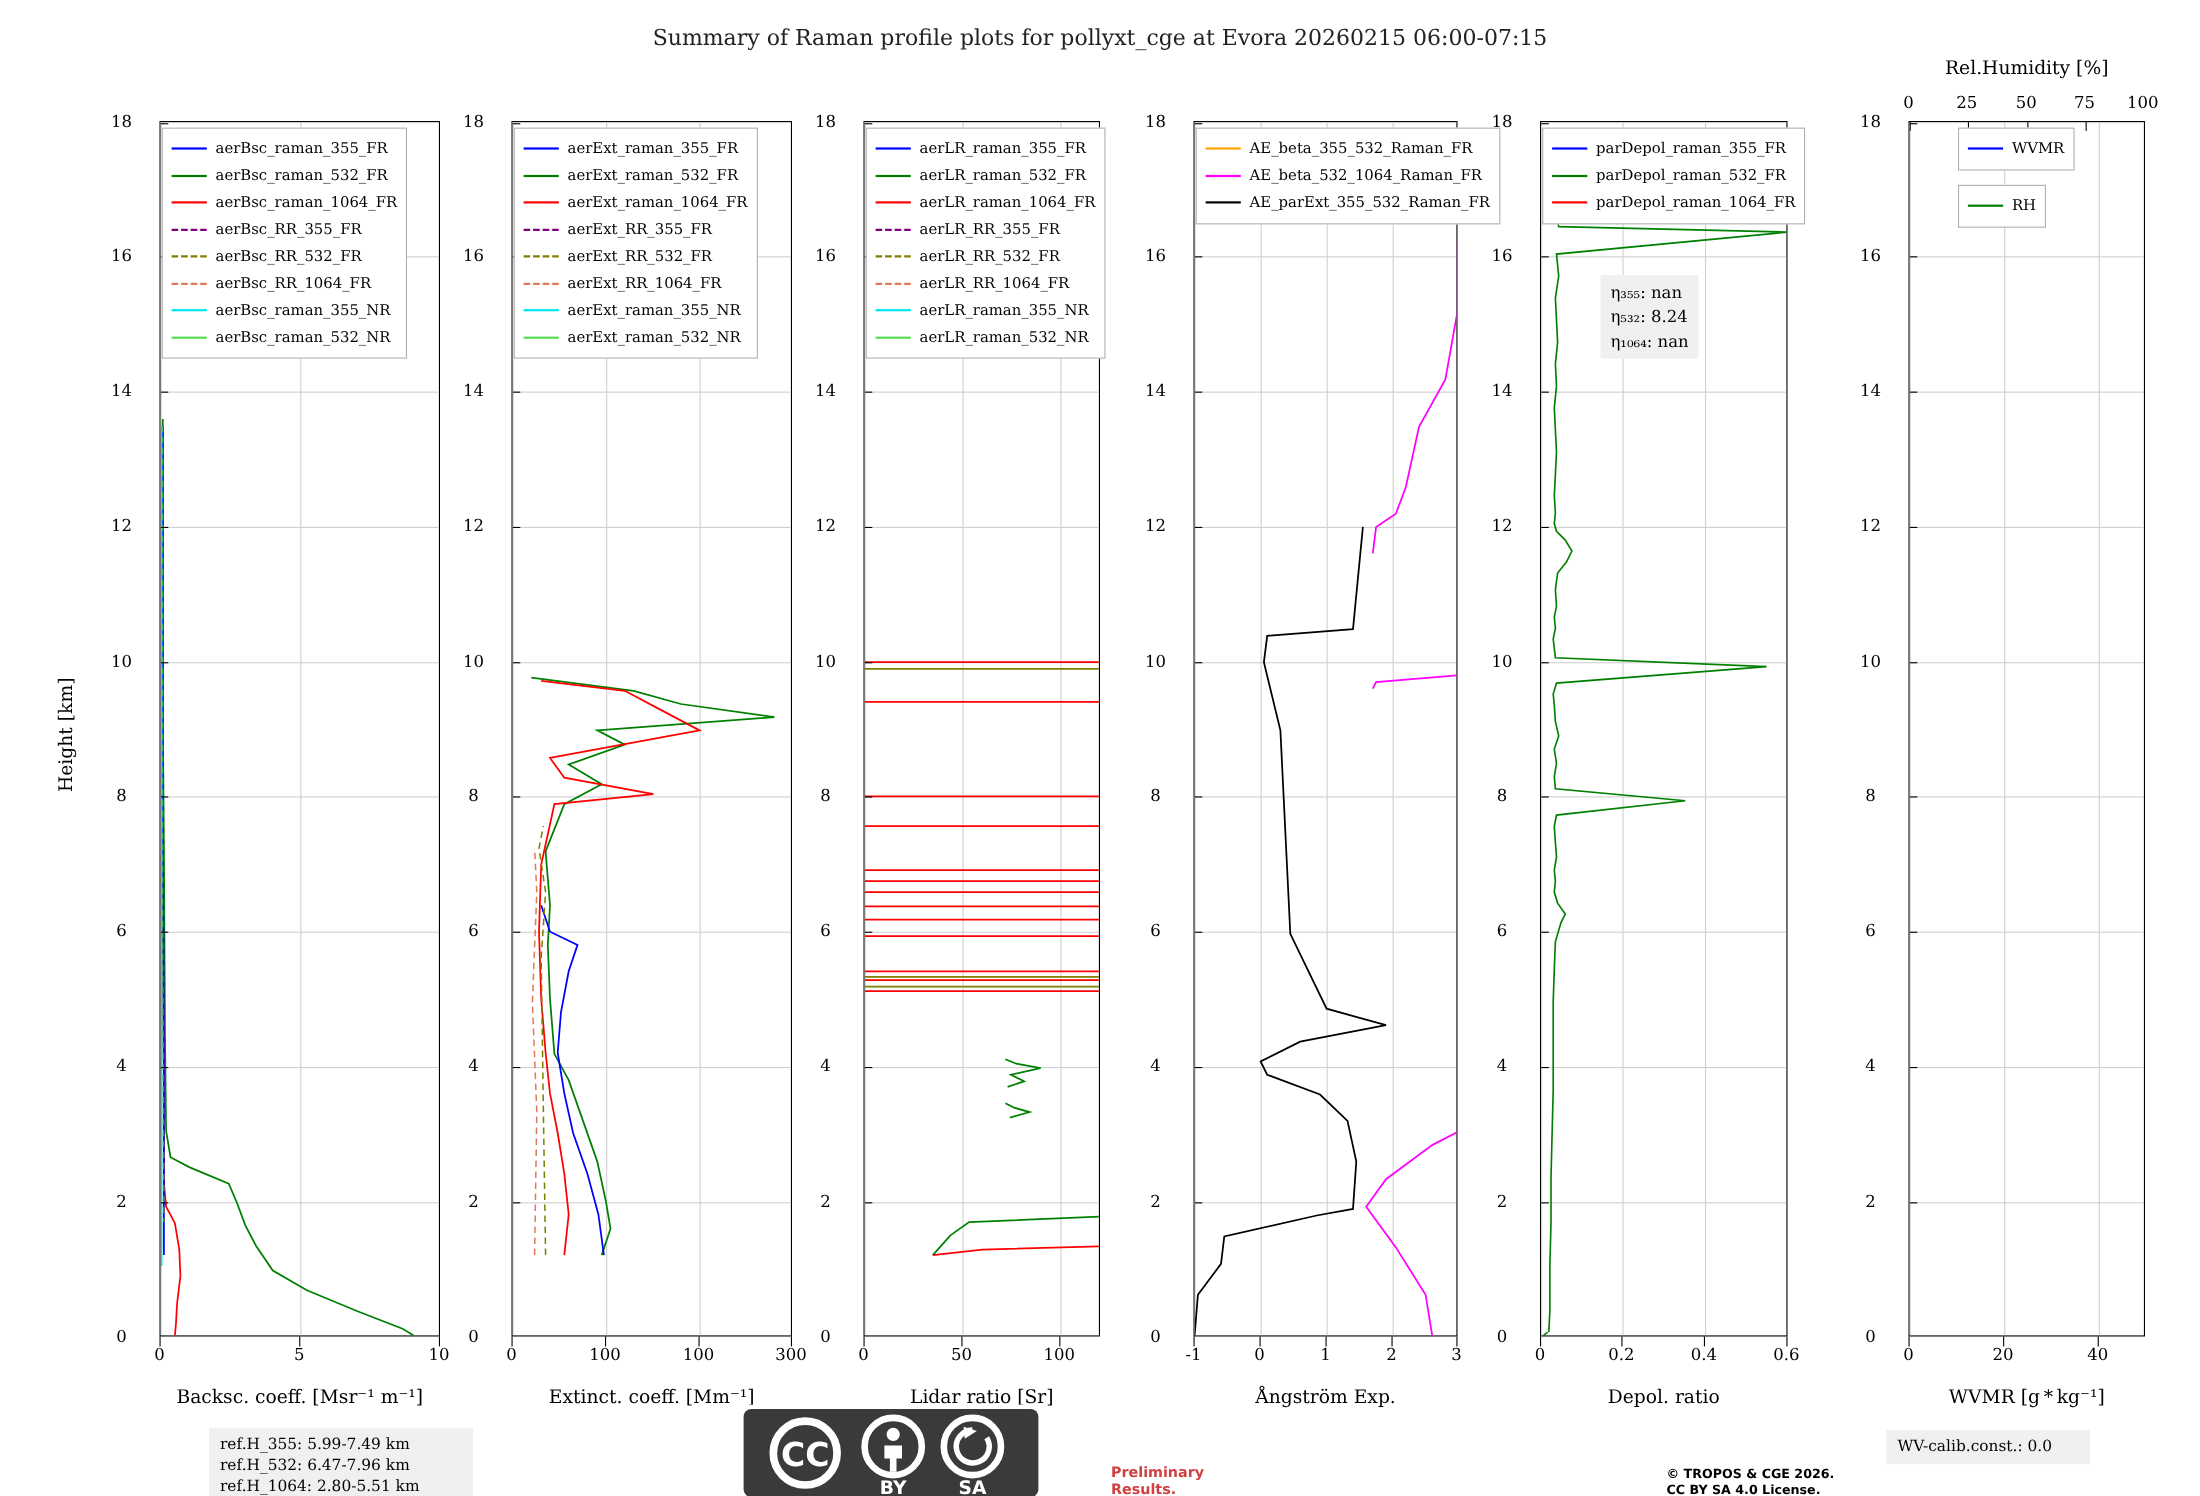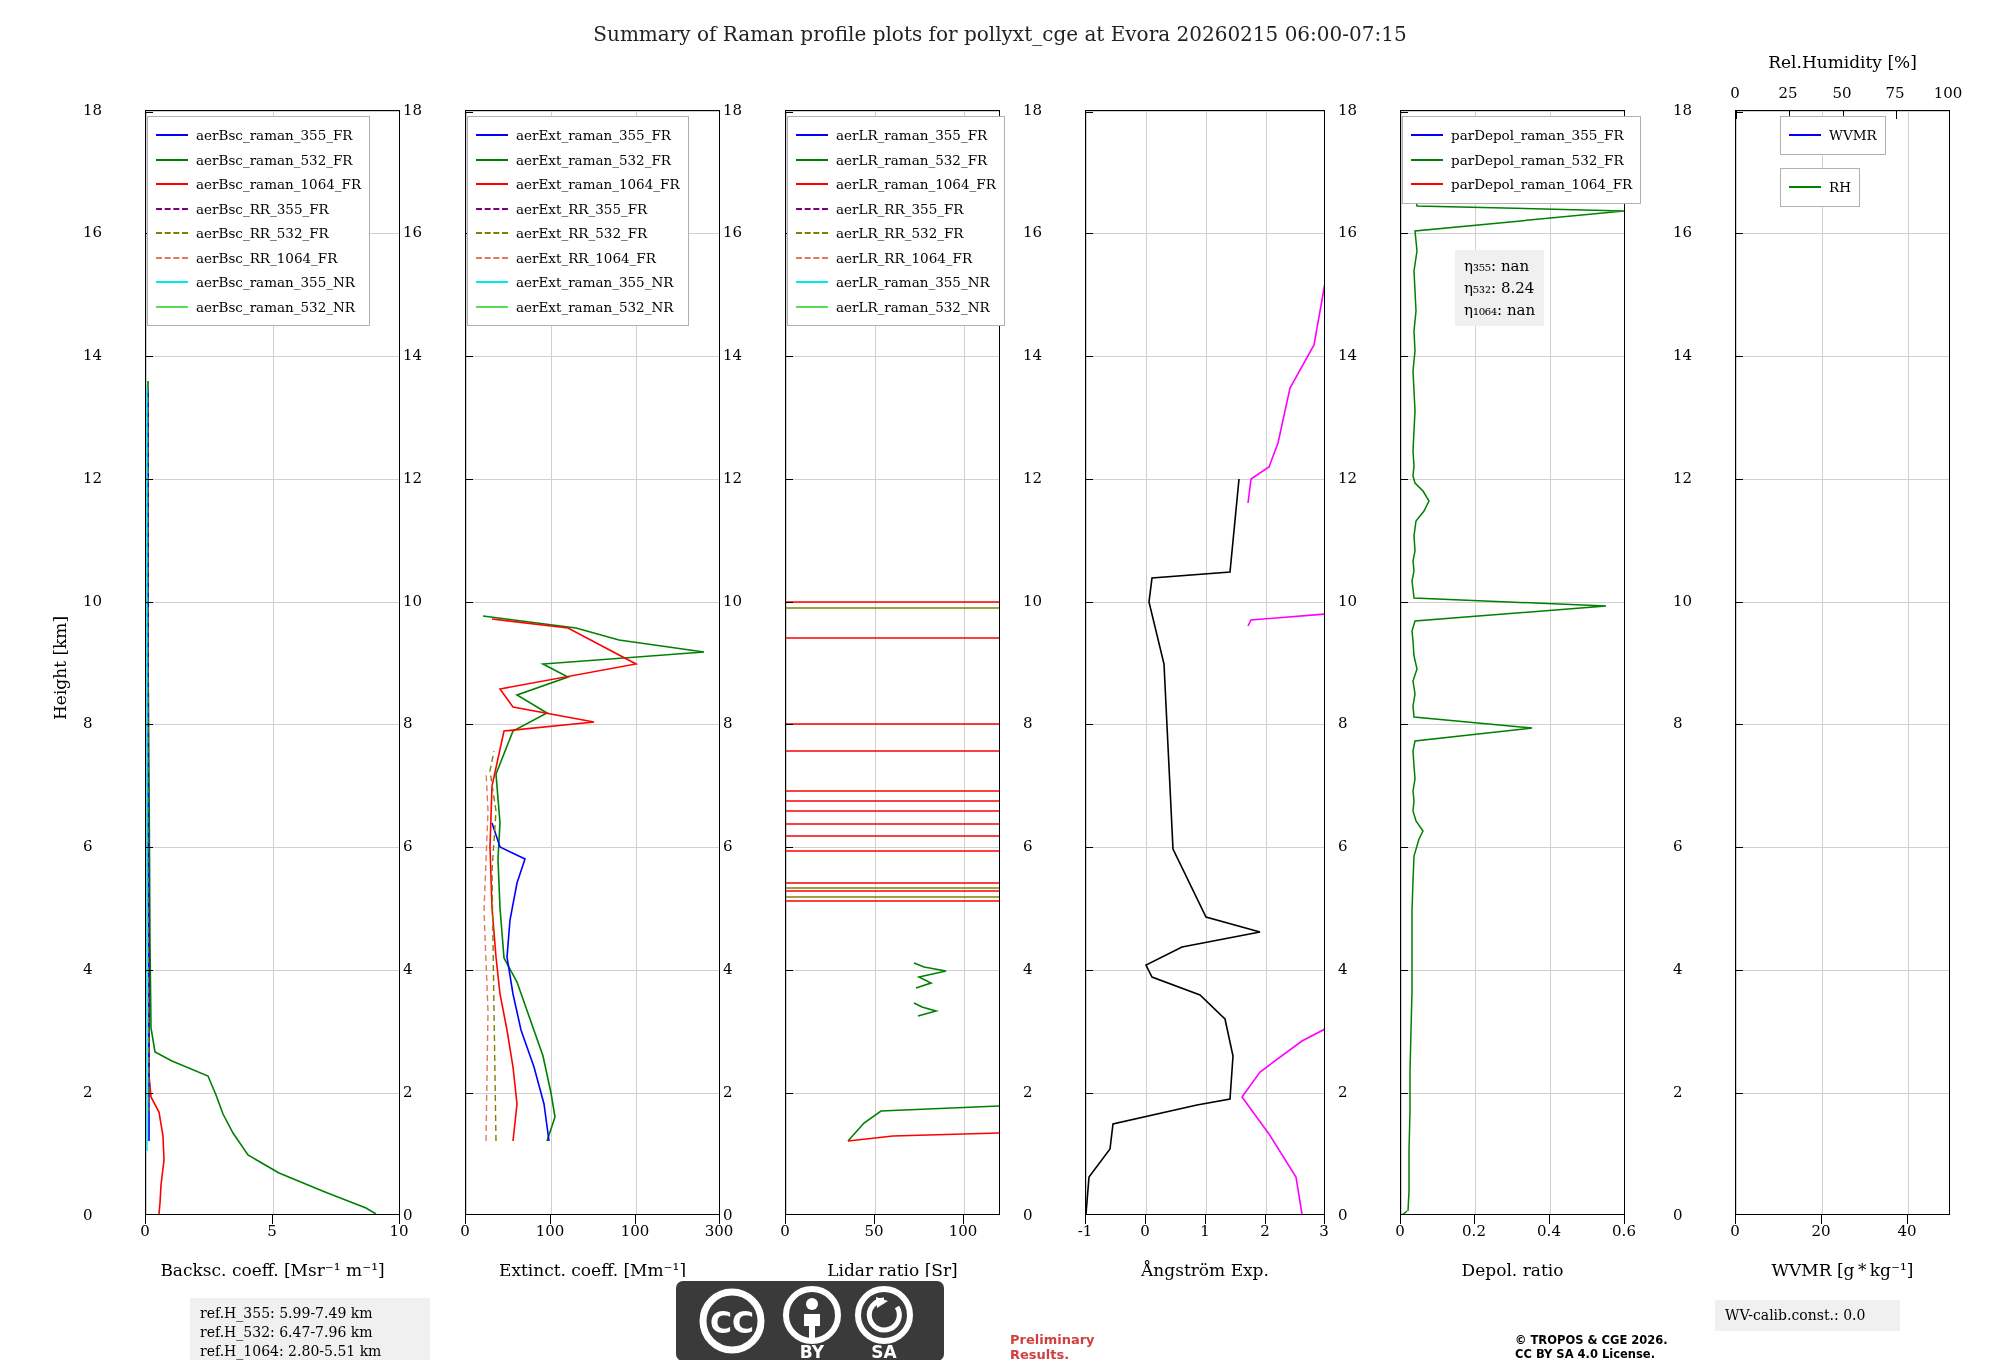--- a/index.html
+++ b/index.html
@@ -21,21 +21,21 @@
     border:1.2px solid #000;
     box-sizing:border-box;
     background:#fff;
     overflow:hidden;
   }
   .grid-h{position:absolute;left:0;right:0;height:1px;background:#d0d0d0;}
   .grid-v{position:absolute;top:0;bottom:0;width:1px;background:#d0d0d0;}
   .tick-y-in{position:absolute;left:0px;width:7px;height:1px;background:#000;}
   .ylabel{
     position:absolute;right:14px;transform:translateY(-50%);
-    font-size:15px;text-align:left;white-space:nowrap;
+    font-size:15px;text-align:center;white-space:nowrap;
   }
   .tick-x{position:absolute;bottom:-9px;width:1px;height:9px;background:#000;}
   .tick-x-top{position:absolute;top:0px;width:1px;height:8px;background:#000;}
   .xlabel{
     position:absolute;top:1112px;transform:translateX(-50%);
     font-size:15px;white-space:nowrap;
   }
   .xlabel-top{
     position:absolute;top:-26px;transform:translateX(-50%);
     font-size:15px;white-space:nowrap;
@@ -439,20 +439,34 @@
   <div class="tick-x" style="left:120px;"></div>
     <div class="tick-x" style="left:180px;"></div>
   <div class="tick-x" style="left:239px;"></div>
   <div class="xlabel" style="left:0px;">-1</div>
   <div class="xlabel" style="left:60px;">0</div>
   <div class="xlabel" style="left:120px;">1</div>
   <div class="xlabel" style="left:180px;">2</div>
   <div class="xlabel" style="left:239px;">3</div>
   <div class="axis-title">Ångström Exp.</div>
 
+  <div class="legend" style="left:2px;top:6px;">
+    <div class="row">
+        <span class="swatch" style="border-top:2px solid #ffa500;"></span>
+        <span class="lbl">AE_beta_355_532_Raman_FR</span>
+      </div>
+    <div class="row">
+        <span class="swatch" style="border-top:2px solid #ff00ff;"></span>
+        <span class="lbl">AE_beta_532_1064_Raman_FR</span>
+      </div>
+    <div class="row">
+        <span class="swatch" style="border-top:2px solid #000000;"></span>
+        <span class="lbl">AE_parExt_355_532_Raman_FR</span>
+      </div>
+  </div>
 </div>
 
 <div class="panel" id="p5" style="left:1400px;width:225px;">
   <div class="plotbox">
     <div class="grid-h" style="top:982px"></div>
     <div class="grid-h" style="top:859px"></div>
       <div class="grid-h" style="top:736px"></div>
     <div class="grid-h" style="top:613px"></div>
       <div class="grid-h" style="top:491px"></div>
     <div class="grid-h" style="top:368px"></div>

